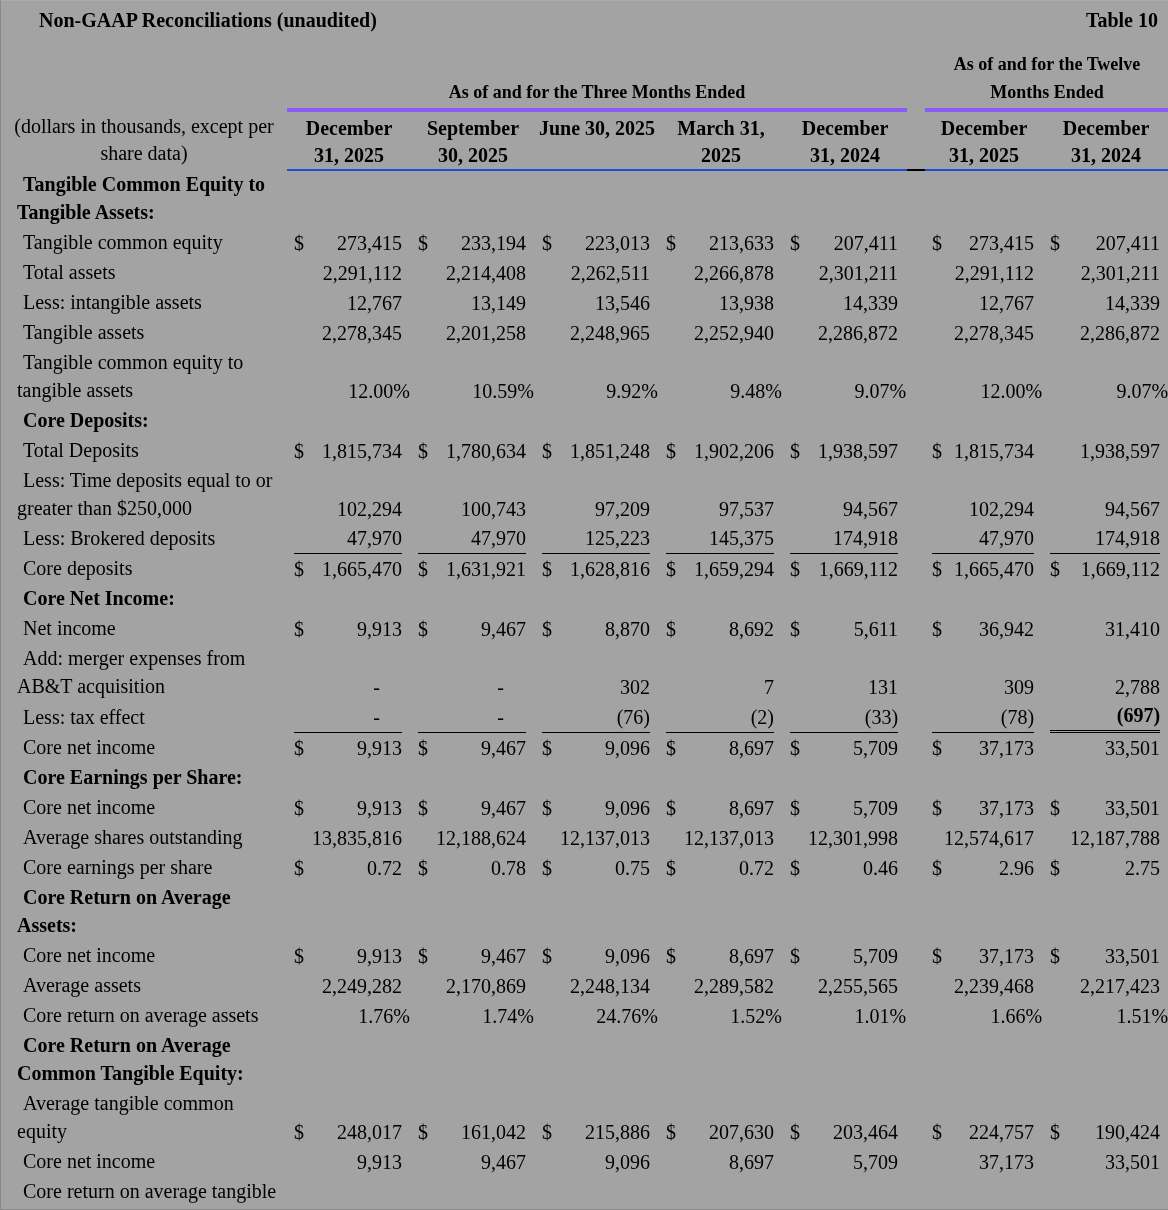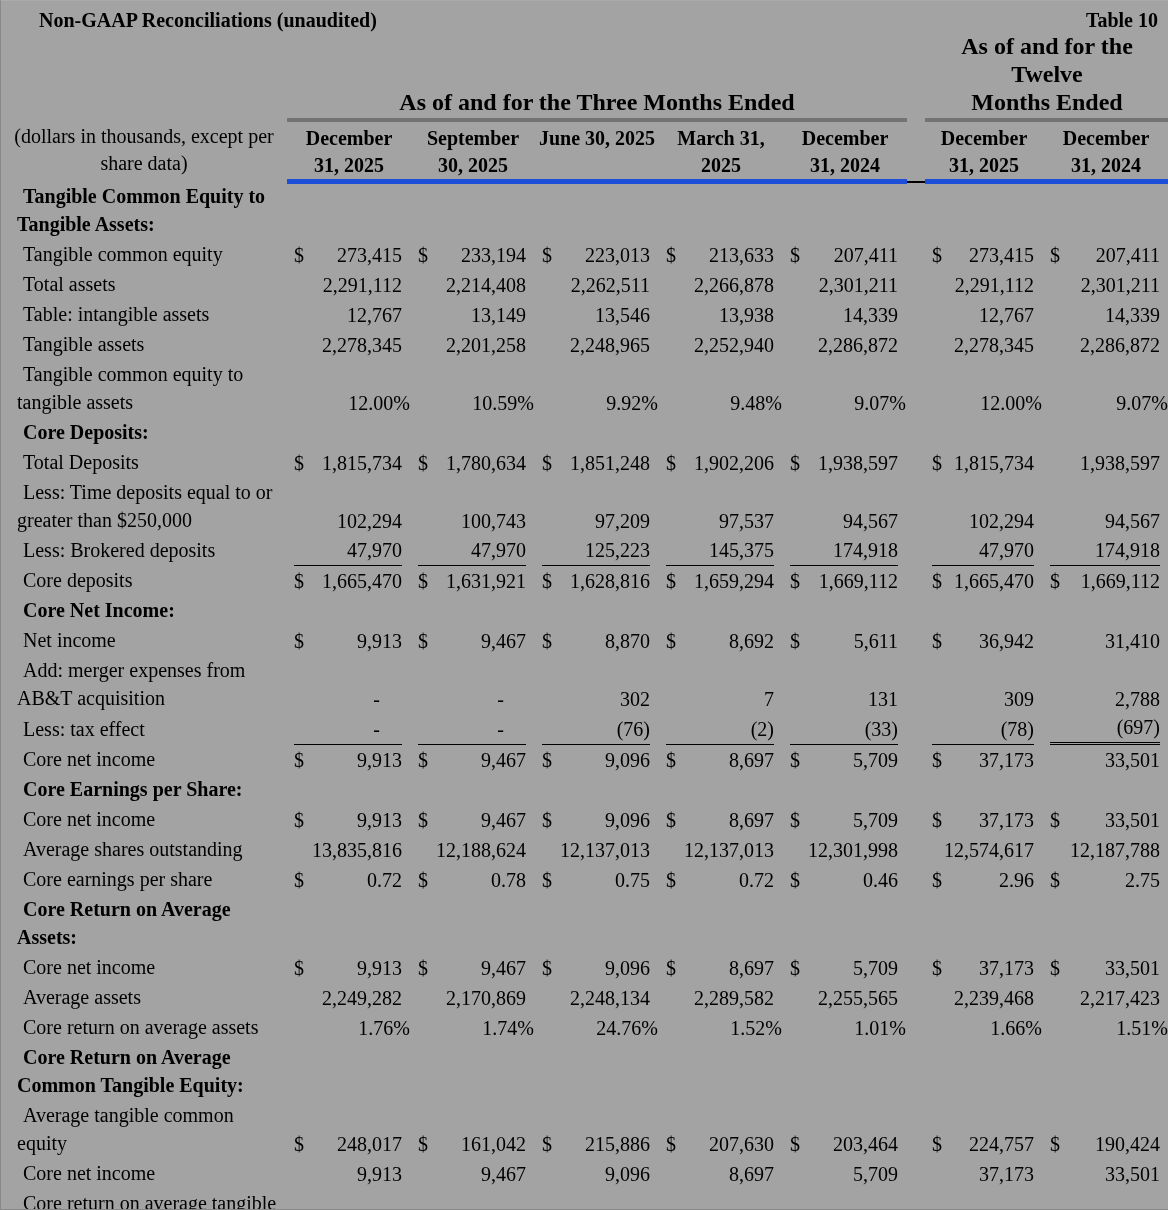--- a/index.html
+++ b/index.html
@@ -11,49 +11,49 @@
   }
   .titlebar {
     display:flex; justify-content:space-between; align-items:flex-start;
     padding:7px 10px 0 38px; font-weight:bold; font-size:20px; line-height:24px;
   }
   table { border-collapse:collapse; table-layout:fixed; width:1168px; }
   td { padding:0; }
   
   tr.grp { height:78px; }
   .grphead {
-    font-weight:bold; font-size:24px; text-align:center; vertical-align:bottom;
-    border-bottom:4px solid #737373; padding-bottom:2px;
+    font-weight:bold; font-size:18px; text-align:center; vertical-align:bottom;
+    border-bottom:4px solid #8b5cf6; padding-bottom:2px;
   }
   .grphead span { white-space:pre-line; line-height:28px; display:inline-block; }
   tr.cols { height:57px; }
   tr.cols td { vertical-align:top; }
   .note {
     text-align:center; font-size:20px; line-height:27px; white-space:pre-line; padding-top:3px;
   }
   .colhead {
     font-weight:bold; font-size:20px; text-align:center; line-height:27px;
-    white-space:pre-line; padding-top:3px; border-bottom:5px solid #1d4ed8;
+    white-space:pre-line; padding-top:3px; border-bottom:2px solid #1d4ed8;
   }
   td.headrule { border-bottom:2px solid #000; }
   
   tbody tr { height:30px; }
   tbody tr.tall { height:58px; }
   .lbl {
     font-size:20px; line-height:28px; white-space:pre-line; vertical-align:bottom;
     padding:0 0 2px 16px; text-indent:6px;
   }
   .lbl.bold { font-weight:bold; }
   .cell { vertical-align:bottom; }
   .cb {
     display:flex; justify-content:space-between; align-items:baseline;
     margin:0 9px 0 7px; padding-bottom:2px; font-size:20px; line-height:26px;
   }
   .cb.ul  { border-bottom:1px solid #000; }
-  .cb.ul2 { border-bottom:3px double #000; }
+  .cb.ul2 { border-bottom:3px double #000;font-weight:bold; }
   .cb.pct { margin-right:1px; }
   .v { white-space:nowrap; }
   .v.dash { margin-right:22px; }
 </style>
 </head>
 <body>
 
 <div class="page">
   <div class="titlebar">
     <span>Non-GAAP Reconciliations (unaudited)</span>
@@ -237,21 +237,21 @@
             </div>
           </td>
           <td class="cell">
             <div class="cb">
               <span class="d"></span>
               <span class="v">2,301,211</span>
             </div>
           </td>
         </tr>
         <tr class="datarow">
-          <td class="lbl">Table: intangible assets</td>
+          <td class="lbl">Less: intangible assets</td>
           <td class="cell">
             <div class="cb">
               <span class="d"></span>
               <span class="v">12,767</span>
             </div>
           </td>
           <td class="cell">
             <div class="cb">
               <span class="d"></span>
               <span class="v">13,149</span>

